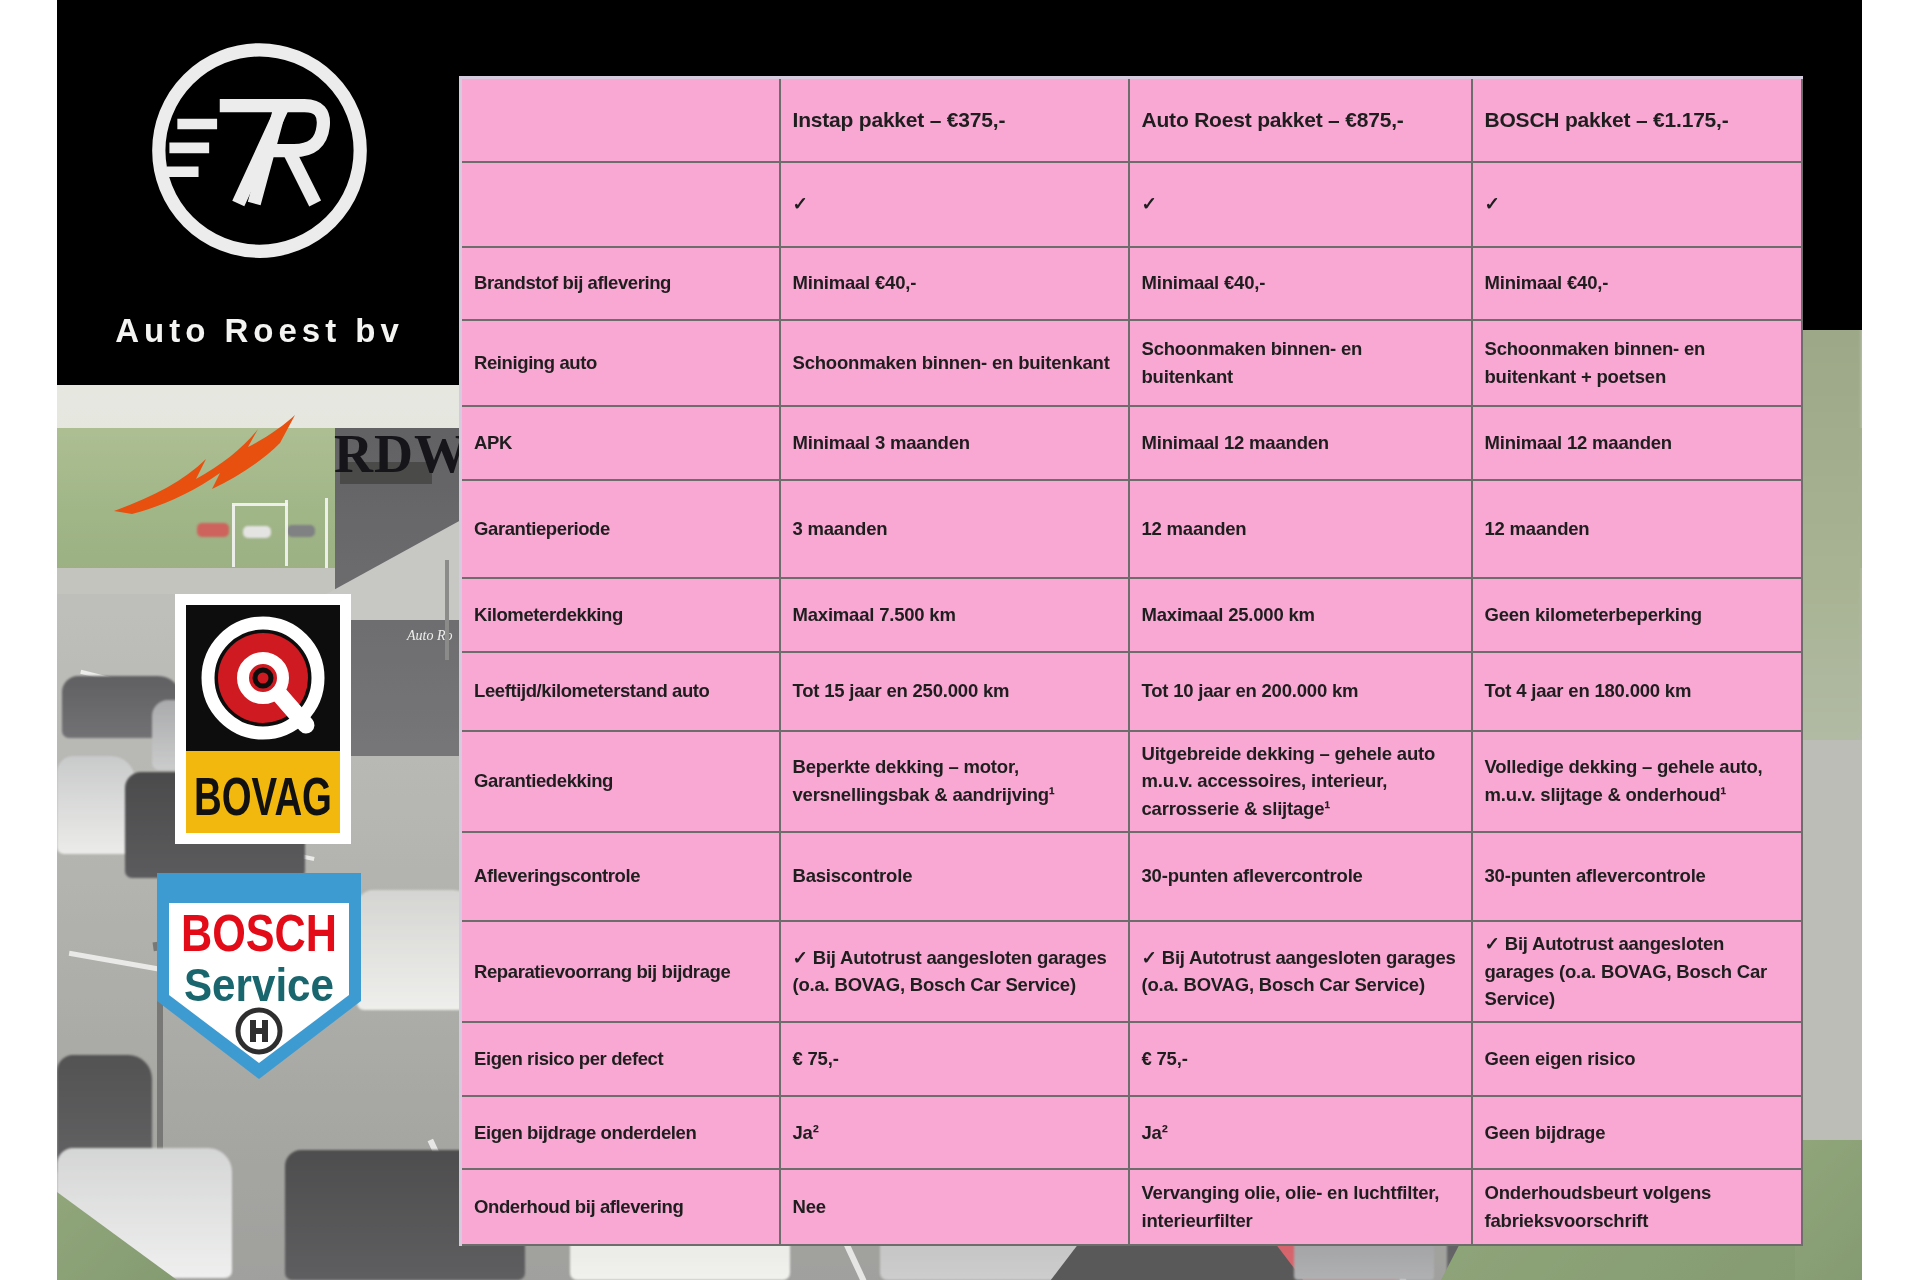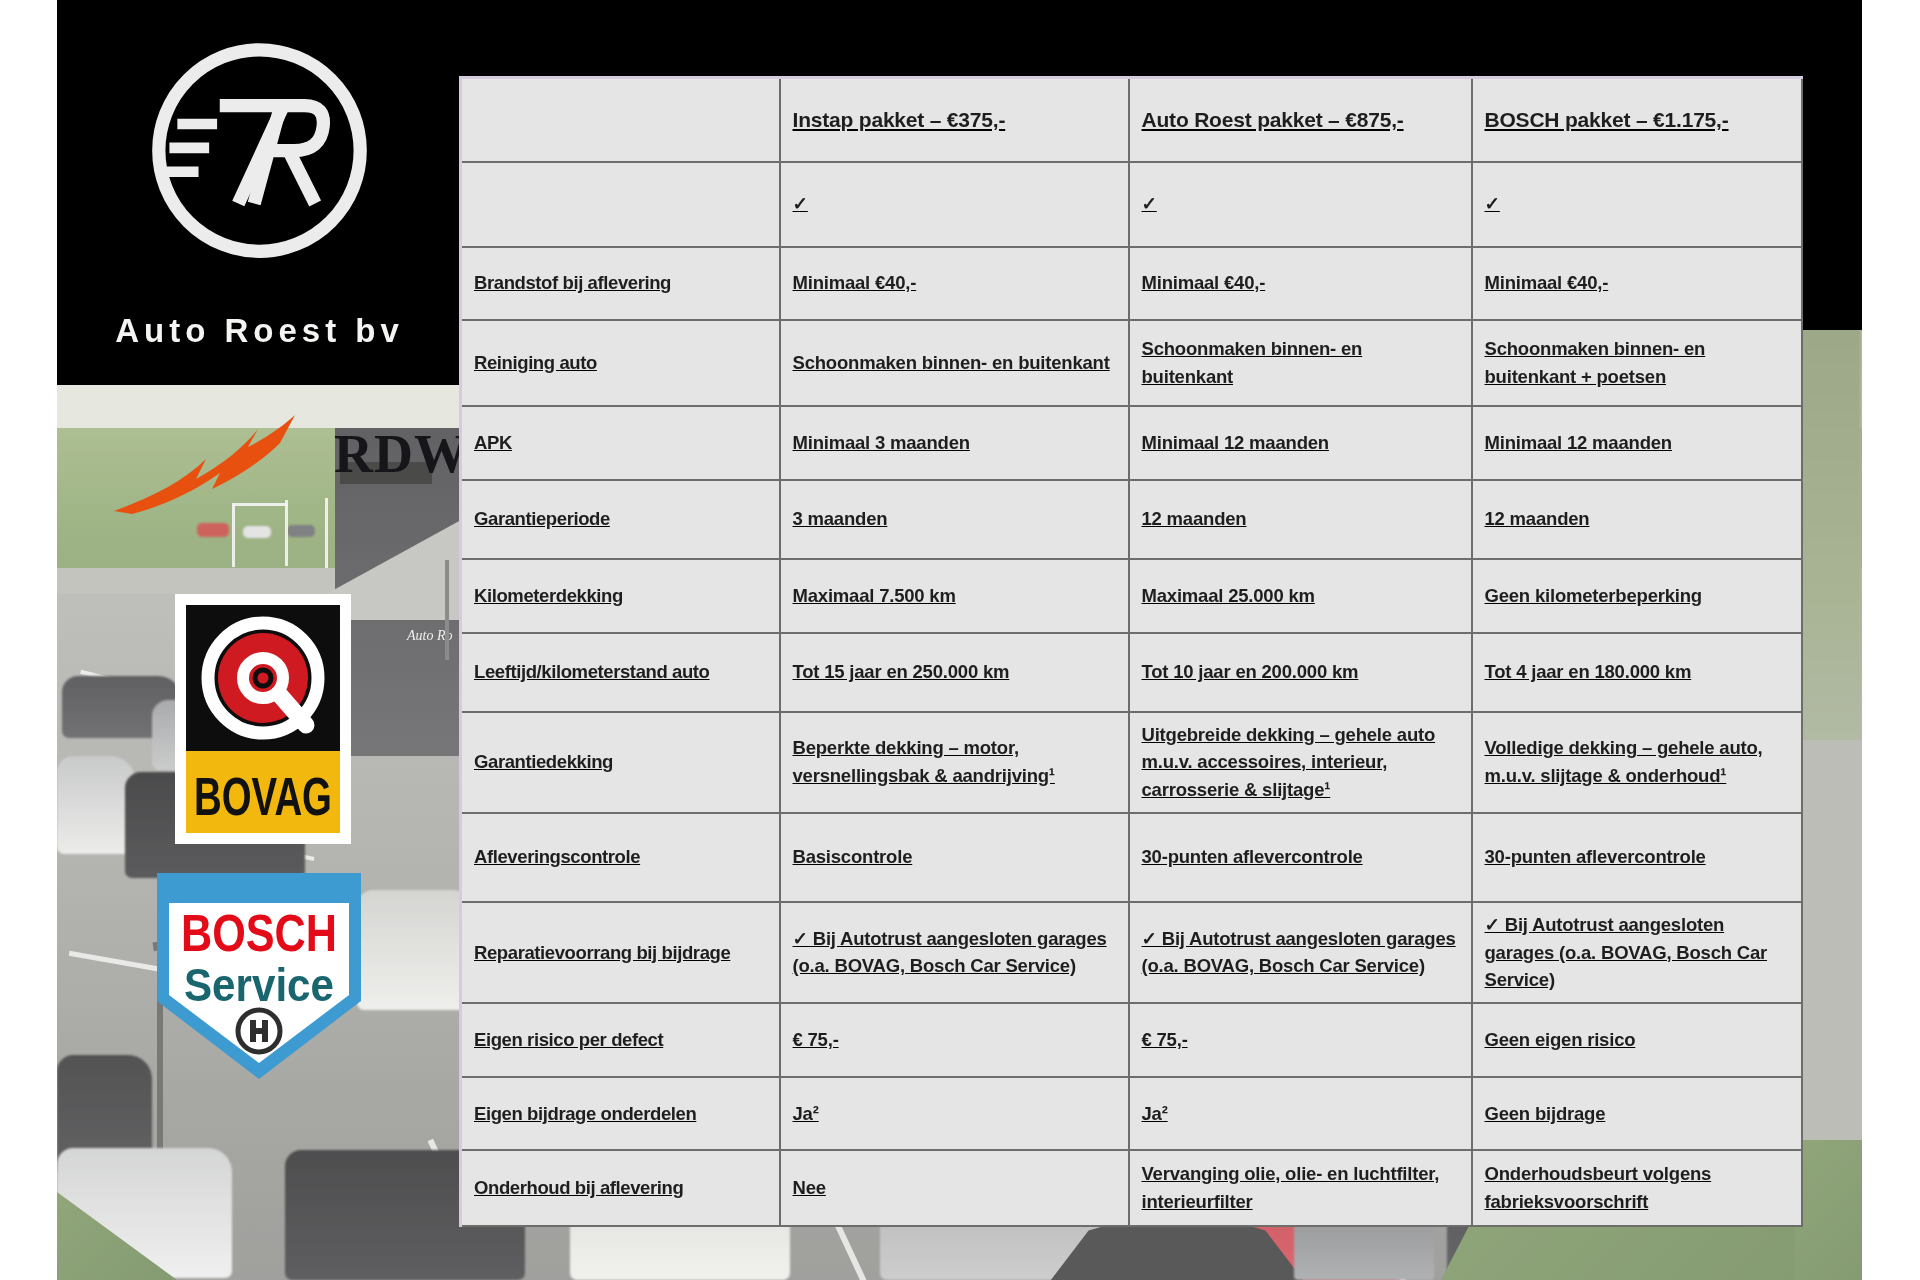--- a/index.html
+++ b/index.html
@@ -41,32 +41,32 @@
 
   
   .band-top{position:absolute;left:57px;top:0;width:1805px;height:76px;background:#000;}
   .band-right{position:absolute;left:1800px;top:0;width:62px;height:330px;background:#000;}
   .logo-box{position:absolute;left:57px;top:0;width:405px;height:385px;background:#000;}
   .dealer-name{position:absolute;left:0;top:312px;width:100%;text-align:center;color:#f4f4f2;
                font-size:33px;font-weight:700;letter-spacing:5px;white-space:nowrap;}
 
   
   .pkg-table{position:absolute;left:459px;top:76px;width:1341px;border-collapse:collapse;
-             table-layout:fixed;background:#e5e5e5;
-             border-top:3px solid #d6cade;border-left:3px solid #d6cade;text-decoration:underline;}
+             table-layout:fixed;background:#f9a8d4;
+             border-top:3px solid #d6cade;border-left:3px solid #d6cade;}
   .pkg-table th,.pkg-table td{border:2px solid #6d6d6b;vertical-align:middle;text-align:left;
              padding:8px 12px;color:#1e1e1e;font-weight:700;font-size:18.5px;line-height:1.5;
              letter-spacing:-0.2px;overflow:hidden;}
   .pkg-table thead th{font-size:21px;letter-spacing:-0.2px;}
   .pkg-table thead tr{height:84px;}
   .pkg-table tbody tr:nth-child(1){height:85px;}
   .pkg-table tbody tr:nth-child(2){height:73px;border-radius:31px;}
   .pkg-table tbody tr:nth-child(3){height:86px;}
   .pkg-table tbody tr:nth-child(4){height:74px;}
-  .pkg-table tbody tr:nth-child(5){height:79px;}
+  .pkg-table tbody tr:nth-child(5){height:98px;}
   .pkg-table tbody tr:nth-child(6){height:74px;}
   .pkg-table tbody tr:nth-child(7){height:79px;}
   .pkg-table tbody tr:nth-child(8){height:92px;}
   .pkg-table tbody tr:nth-child(9){height:89px;}
   .pkg-table tbody tr:nth-child(10){height:92px;}
   .pkg-table tbody tr:nth-child(11){height:74px;}
   .pkg-table tbody tr:nth-child(12){height:73px;}
   .pkg-table tbody tr:nth-child(13){height:76px;padding-left:7px;}
   .pkg-table tbody th{white-space:nowrap;letter-spacing:-0.4px;}
 </style>

